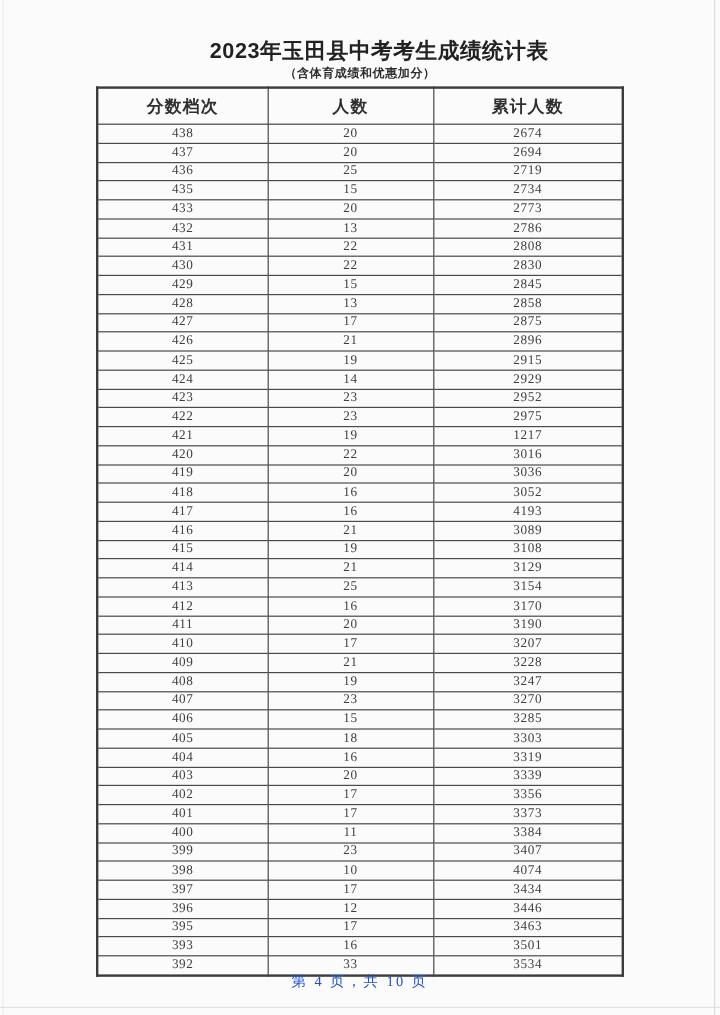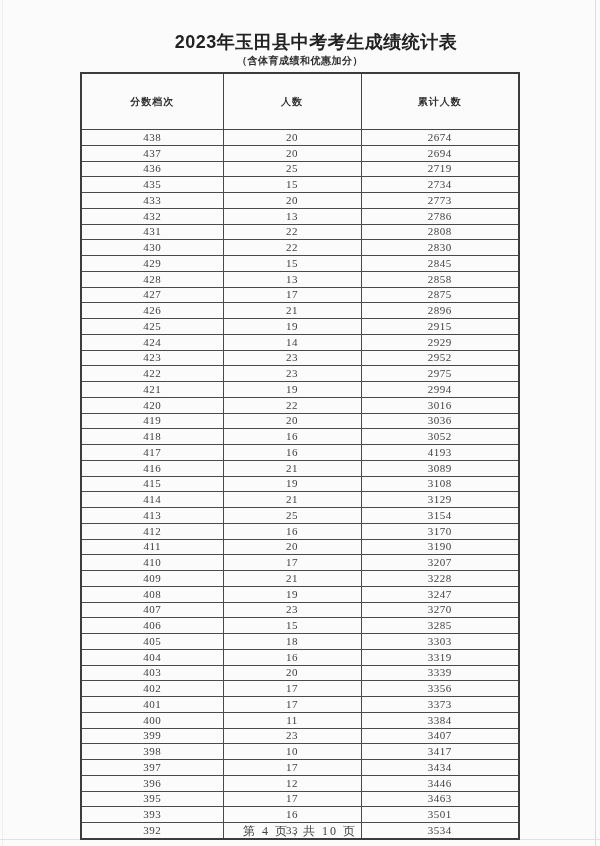--- a/index.html
+++ b/index.html
@@ -73,46 +73,45 @@
   }
   .score-table col.c1 { width: 142px; }
   .score-table col.c2 { width: 138px; }
   .score-table col.c3 { width: 158px; }
   .score-table th {
     height: 29px;
     border: 1px solid #454545;
     text-align: center;
     vertical-align: middle;
     font-weight: bold;
-    font-size: 10px;
+    font-size: 14px;
     color: #2f2f2f;
-    padding: 13px;
+    padding: 0;
     letter-spacing: 1px;
   }
   .score-table td {
     height: 14.75px;
     border: 1px solid #4a4a4a;
     text-align: center;
     vertical-align: middle;
     font-size: 11px;
     line-height: 11px;
     color: #3f3f3f;
     padding: 0;
     letter-spacing: 0.5px;
   }
   .doc-footer {
     position: absolute;
     top: 810px;
     left: 0;
     width: 100%;
     text-align: center;
     font-size: 12px;
-    color: #404040;
+    color: #1d4ed8;
     letter-spacing: 2px;
-    margin-top: 13px;
   }
 </style>
 </head>
 <body>
 
 <div class="page">
   <div class="scan-edge-left"></div>
   <div class="scan-edge-right"></div>
   <div class="scan-edge-bottom"></div>
 
@@ -210,21 +209,21 @@
           <td>2952</td>
         </tr>
         <tr>
           <td>422</td>
           <td>23</td>
           <td>2975</td>
         </tr>
         <tr>
           <td>421</td>
           <td>19</td>
-          <td>2994</td>
+          <td>1217</td>
         </tr>
         <tr>
           <td>420</td>
           <td>22</td>
           <td>3016</td>
         </tr>
         <tr>
           <td>419</td>
           <td>20</td>
           <td>3036</td>
@@ -325,21 +324,21 @@
           <td>3384</td>
         </tr>
         <tr>
           <td>399</td>
           <td>23</td>
           <td>3407</td>
         </tr>
         <tr>
           <td>398</td>
           <td>10</td>
-          <td>3417</td>
+          <td>4074</td>
         </tr>
         <tr>
           <td>397</td>
           <td>17</td>
           <td>3434</td>
         </tr>
         <tr>
           <td>396</td>
           <td>12</td>
           <td>3446</td>

